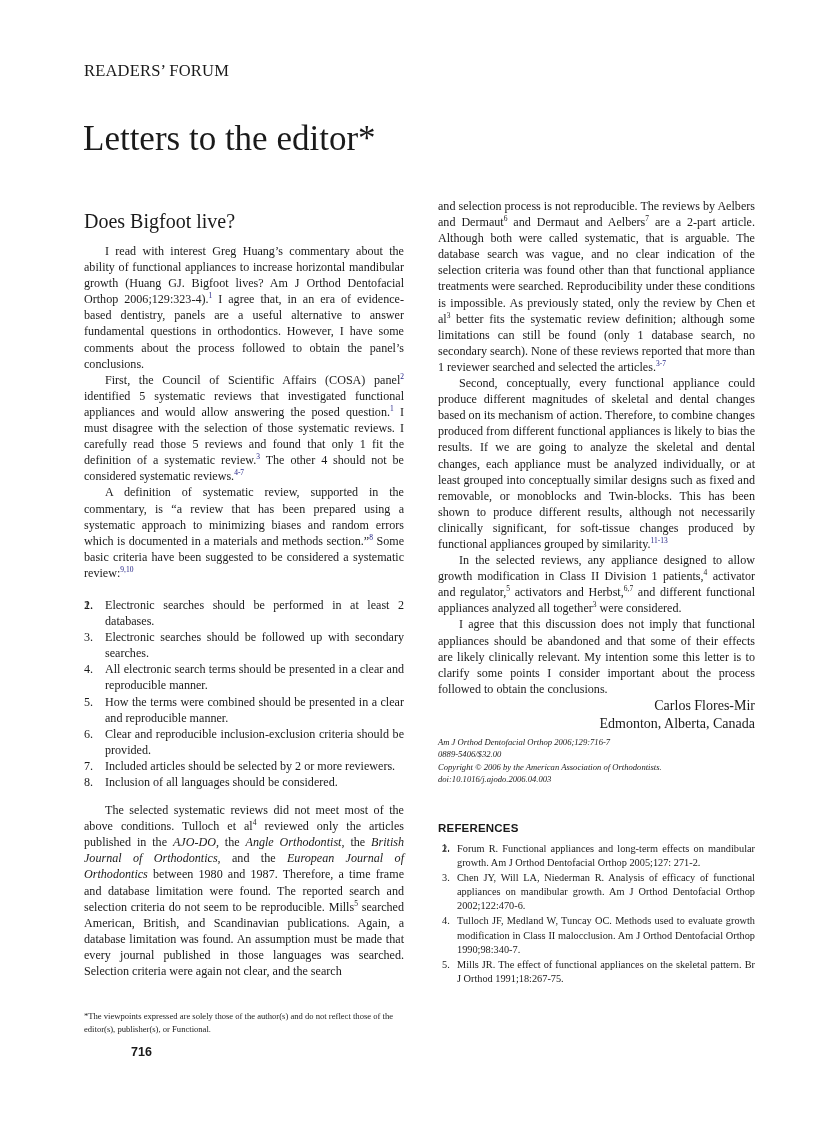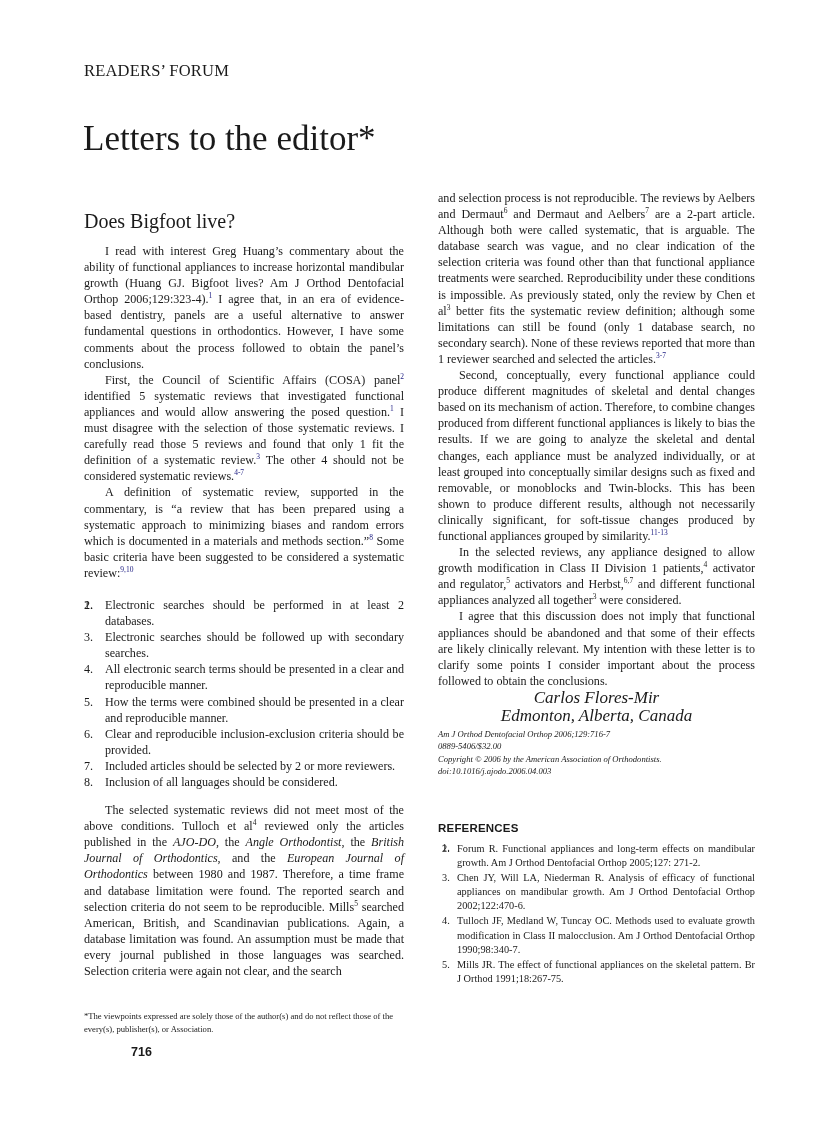--- a/index.html
+++ b/index.html
@@ -5,27 +5,27 @@
     html, body { margin: 0; padding: 0; background: #ffffff; }
     body { width: 838px; height: 1122px; position: relative; overflow: hidden; color: #1a1a1a;
       font-family: "Liberation Serif", "DejaVu Serif", serif; }
     .section-label { position: absolute; left: 84px; top: 61px; font-size: 16.5px; letter-spacing: 0.2px; }
     .main-title { position: absolute; left: 83px; top: 120px; font-size: 35px; font-weight: normal; margin: 0; line-height: 1.1; }
     .col { position: absolute; width: 320px; font-size: 12.1px; line-height: 16.1px; text-align: justify; }
     .col-left { left: 84px; top: 208px; }
     .col-right { left: 438px; top: 190px; width: 317px; }
     .letter-title { font-size: 20px; margin: 0 0 9px 0; font-weight: normal; line-height: 26px; }
     p { margin: 0; text-indent: 21px; }
-    p.noindent { text-indent: 0; }
+    p.noindent { text-indent: 0; margin-top: 8px; }
     sup { font-size: 7.5px; line-height: 0; vertical-align: 5px; color: #1a1a80; }
     sup.dark { color: #1a1a1a; }
     ol.criteria { list-style: none; padding: 0; margin: 16px 0 12px 0; }
     ol.criteria li { position: relative; padding-left: 21px; }
     ol.criteria li .num { position: absolute; left: 0; top: 0; }
-    .signature { text-align: center; font-style: italic; font-size: 17px; line-height: 18px; }
+    .signature { text-align: right; font-size: 14px; line-height: 18px; }
     .citeblock { font-size: 8.6px; line-height: 12.4px; margin-top: 3px; text-align: left; font-style: italic; }
     .refs-heading { font-family: "Liberation Sans", "DejaVu Sans", sans-serif; font-weight: bold; font-size: 11.5px;
       position: absolute; left: 438px; top: 822px; letter-spacing: 0.2px; }
     ol.refs { list-style: none; padding: 0; margin: 0; position: absolute; left: 442px; top: 841px; width: 313px;
       font-size: 10.3px; line-height: 14.1px; text-align: justify; }
     ol.refs li { position: relative; padding-left: 15px; margin-bottom: 1px; }
     ol.refs li .num { position: absolute; left: 0; top: 0; }
     .footnote { position: absolute; left: 84px; top: 1010px; width: 320px; font-size: 8.6px; line-height: 12.6px; }
     .page-number { position: absolute; left: 84px; top: 1045px; font-family: "Liberation Sans", "DejaVu Sans", sans-serif;
       font-weight: bold; font-size: 12.5px; margin-left: 47px; }
@@ -51,34 +51,34 @@
     <li><span class="num">7.</span><span>Included articles should be selected by 2 or more reviewers.</span></li>
     <li><span class="num">8.</span><span>Inclusion of all languages should be considered.</span></li>
   </ol>
   <p><span>The selected systematic reviews did not meet most of the above conditions. Tulloch et al</span><sup class="dark">4</sup><span> reviewed only the articles published in the </span><i>AJO-DO</i><span>, the </span><i>Angle Orthodontist</i><span>, the </span><i>British Journal of Orthodontics</i><span>, and the </span><i>European Journal of Orthodontics</i><span> between 1980 and 1987. Therefore, a time frame and database limitation were found. The reported search and selection criteria do not seem to be reproducible. Mills</span><sup class="dark">5</sup><span id="p4g-left"> searched American, British, and Scandinavian publications. Again, a database limitation was found. An assumption must be made that every journal published in those languages was searched. Selection criteria were again not clear, and the search</span></p>
 </div>
 
 <div class="col col-right">
   <p class="noindent"><span></span>and selection process is not reproducible. The reviews by Aelbers and Dermaut<sup class="dark">6</sup><span> and Dermaut and Aelbers</span><sup class="dark">7</sup><span> are a 2-part article. Although both were called systematic, that is arguable. The database search was vague, and no clear indication of the selection criteria was found other than that functional appliance treatments were searched. Reproducibility under these conditions is impossible. As previously stated, only the review by Chen et al</span><sup class="dark">3</sup><span> better fits the systematic review definition; although some limitations can still be found (only 1 database search, no secondary search). None of these reviews reported that more than 1 reviewer searched and selected the articles.</span><sup>3-7</sup></p>
   <p><span>Second, conceptually, every functional appliance could produce different magnitudes of skeletal and dental changes based on its mechanism of action. Therefore, to combine changes produced from different functional appliances is likely to bias the results. If we are going to analyze the skeletal and dental changes, each appliance must be analyzed individually, or at least grouped into conceptually similar designs such as fixed and removable, or monoblocks and Twin-blocks. This has been shown to produce different results, although not necessarily clinically significant, for soft-tissue changes produced by functional appliances grouped by similarity.</span><sup>11-13</sup></p>
   <p><span>In the selected reviews, any appliance designed to allow growth modification in Class II Division 1 patients,</span><sup class="dark">4</sup><span> activator and regulator,</span><sup class="dark">5</sup><span> activators and Herbst,</span><sup class="dark">6,7</sup><span> and different functional appliances analyzed all together</span><sup class="dark">3</sup><span> were considered.</span></p>
-  <p>I agree that this discussion does not imply that functional appliances should be abandoned and that some of their effects are likely clinically relevant. My intention with these letter is to clarify some points I consider important about the process followed to obtain the conclusions.</p>
+  <p>I agree that this discussion does not imply that functional appliances should be abandoned and that some of their effects are likely clinically relevant. My intention some this letter is to clarify some points I consider important about the process followed to obtain the conclusions.</p>
   <div class="signature">Carlos Flores-Mir</div>
   <div class="signature">Edmonton, Alberta, Canada</div>
   <div class="citeblock">
     <div>Am J Orthod Dentofacial Orthop 2006;129:716-7</div>
     <div>0889-5406/$32.00</div>
     <div>Copyright © 2006 by the American Association of Orthodontists.</div>
     <div>doi:10.1016/j.ajodo.2006.04.003</div>
   </div>
 </div>
 
 <div class="refs-heading">REFERENCES</div>
 <ol class="refs">
   <li><span class="num">1.</span></li>
   <li><span class="num">2.</span><span>Forum R. Functional appliances and long-term effects on mandibular growth. Am J Orthod Dentofacial Orthop 2005;127: 271-2.</span></li>
   <li><span class="num">3.</span><span>Chen JY, Will LA, Niederman R. Analysis of efficacy of functional appliances on mandibular growth. Am J Orthod Dentofacial Orthop 2002;122:470-6.</span></li>
   <li><span class="num">4.</span><span>Tulloch JF, Medland W, Tuncay OC. Methods used to evaluate growth modification in Class II malocclusion. Am J Orthod Dentofacial Orthop 1990;98:340-7.</span></li>
   <li><span class="num">5.</span><span>Mills JR. The effect of functional appliances on the skeletal pattern. Br J Orthod 1991;18:267-75.</span></li>
 </ol>
 
-<div class="footnote">*The viewpoints expressed are solely those of the author(s) and do not reflect those of the every(s), publisher(s), or Association.</div>
+<div class="footnote">*The viewpoints expressed are solely those of the author(s) and do not reflect those of the editor(s), publisher(s), or Functional.</div>
 <div class="page-number">716</div>
 
 </body></html>

